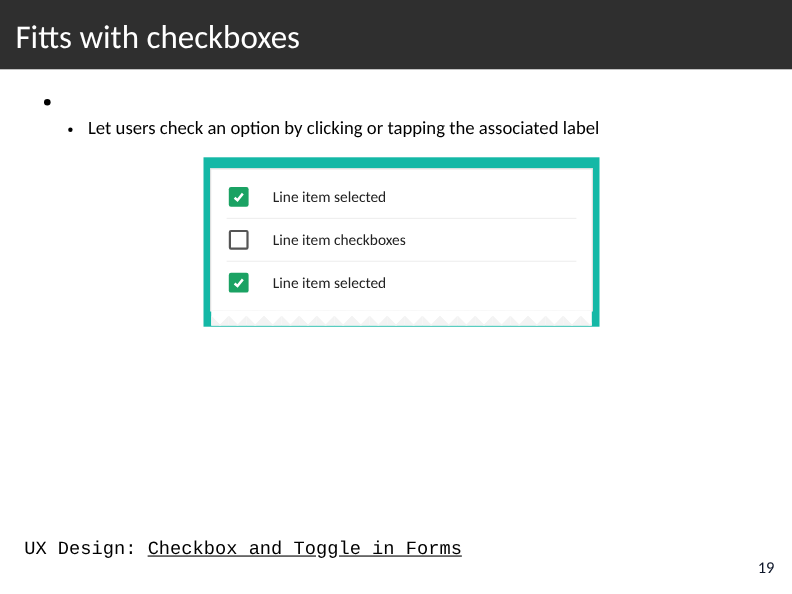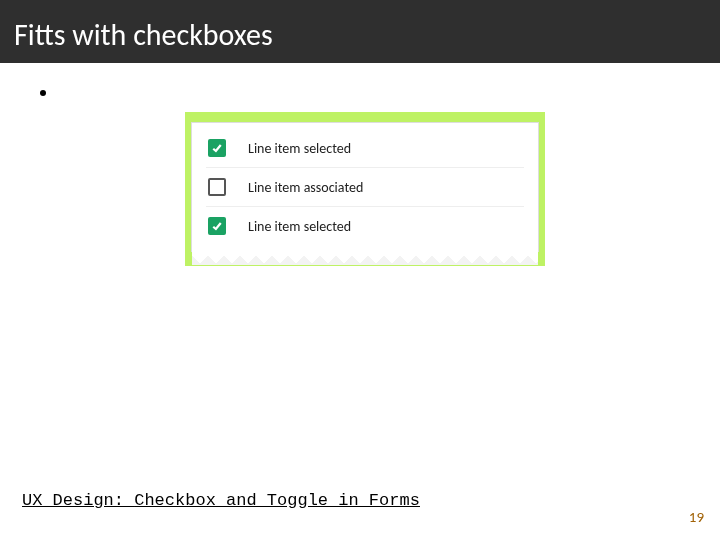--- a/index.html
+++ b/index.html
@@ -31,21 +31,21 @@
     margin-top:9px; margin-right:14px; flex:none;
   }
   .dot.small { width:4px;height:4px; margin-top:10px; margin-left:22px; }
   .accent { color:#e07b00; }
   .sub { font-size:17px; }
   .figure-wrap {
     display:flex; justify-content:center; margin-top:16px;
   }
   .figure {
     width:360px;
-    background:#bef264;
+    background:#14b8a6;
     padding:10px 6px 0 6px;
     position:relative;
   }
   .card {
     background:#fff;
     border:1px solid #ddd;
     padding:6px 14px 6px 14px;
   }
   .row {
     display:flex; align-items:center;
@@ -70,58 +70,62 @@
     background-size:16px 16px;
     background-position:0 0;
     background-repeat:repeat-x;
     background-color:#fff;
     margin:0 1px;
     transform:translateY(-1px);
   }
   .footer-link {
     position:absolute; left:22px; bottom:30px;
     font-family:"Courier New", monospace;
-    font-size:17px; color:#000;text-decoration:underline;
+    font-size:17px; color:#000;
   }
   .footer-link a { color:#000; text-decoration:underline; }
   .pagenum {
     position:absolute; right:16px; bottom:14px;
-    font-size:15px; color:#a16207;
+    font-size:15px; color:#0f172a;
   }
 </style>
 </head>
 <body>
 
 <div class="titlebar">
   <span>Fitts with checkboxes</span>
 </div>
 
 <div class="content">
 
   <div class="bullet-row">
     <span class="dot"></span>
   </div>
 
+  <div class="bullet-row sub">
+    <span class="dot small"></span>
+    <div>Let users check an option by clicking or tapping the associated label</div>
+  </div>
 
   <div class="figure-wrap">
     <div class="figure">
       <div class="card">
 
         <div class="row">
           <span class="cb checked">
             <svg viewBox="0 0 16 16">
                 <polyline points="3,9 6.5,12 13,4"></polyline>
               </svg>
           </span>
           <span class="row-label">Line item selected</span>
         </div>
 
         <div class="row">
           <span class="cb unchecked"></span>
-          <span class="row-label">Line item associated</span>
+          <span class="row-label">Line item checkboxes</span>
         </div>
 
         <div class="row">
           <span class="cb checked">
             <svg viewBox="0 0 16 16">
                 <polyline points="3,9 6.5,12 13,4"></polyline>
               </svg>
           </span>
           <span class="row-label">Line item selected</span>
         </div>

